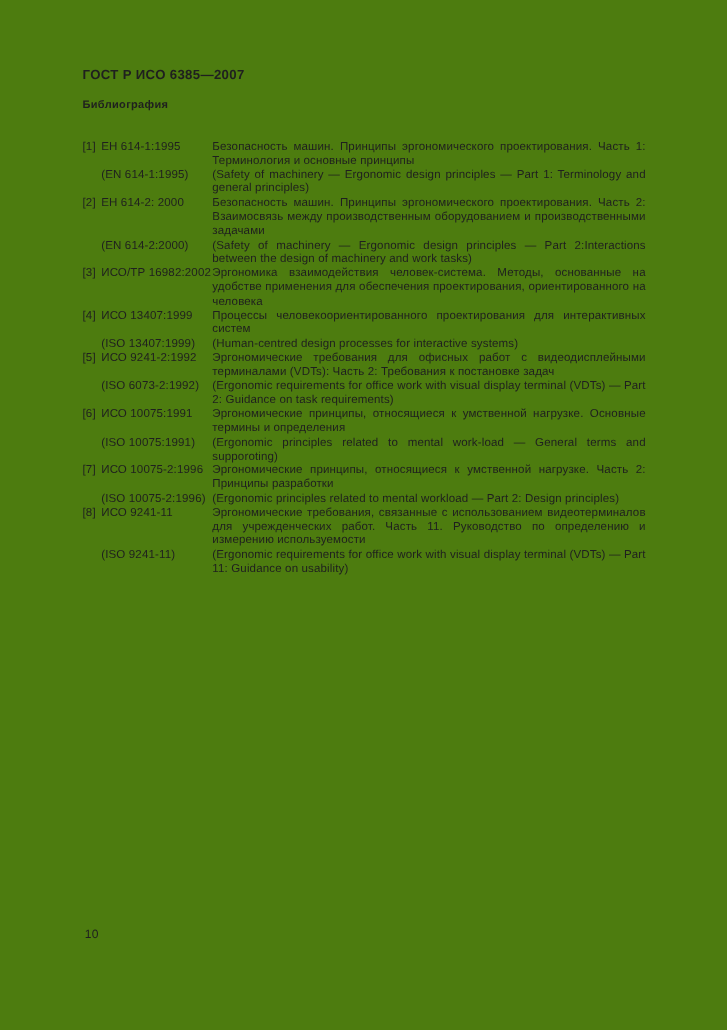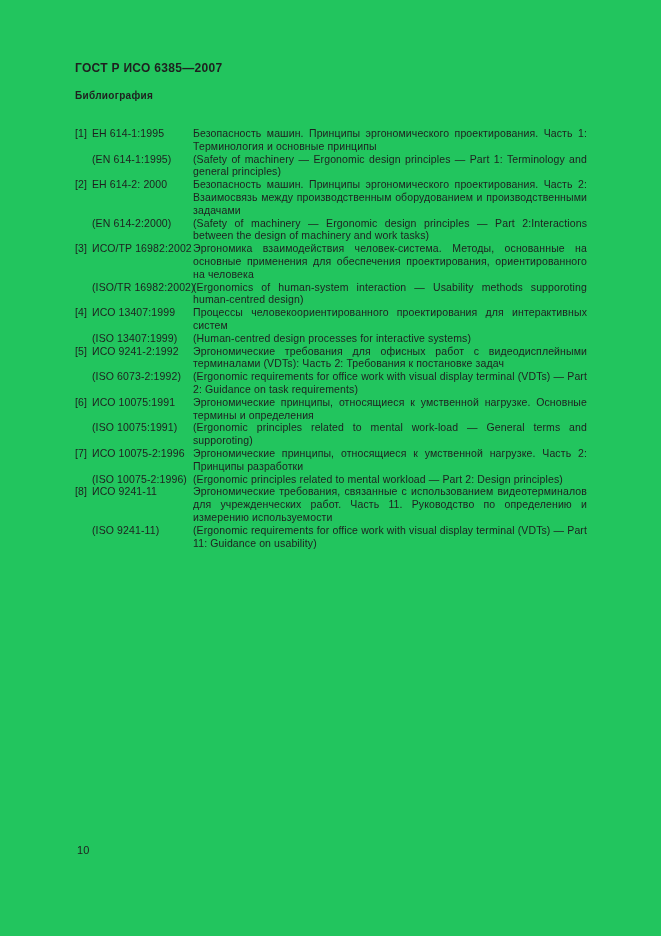--- a/index.html
+++ b/index.html
@@ -4,21 +4,21 @@
 <style>
   html, body {
     margin: 0;
     padding: 0;
     background: #ffffff;
   }
   .page {
     position: relative;
     width: 661px;
     height: 936px;
-    background: #22c55e;
+    background: #4d7c0f;
     font-family: "Liberation Sans", sans-serif;
     color: #1f1f1f;
     overflow: hidden;
   }
   .doc-header {
     position: absolute;
     left: 75px;
     top: 61px;
     font-size: 12px;
     font-weight: bold;
@@ -98,26 +98,21 @@
     <div class="bib-text">Безопасность машин. Принципы эргономического проектирования. Часть 2:  Взаимос­вязь между производственным оборудованием и производственными задачами</div>
   </div>
       <div class="bib-row">
     <span class="bib-num"></span>
     <span class="bib-code">(EN 614-2:2000)</span>
     <div class="bib-text">(Safety of machinery — Ergonomic design principles — Part 2:Interactions between the design of machinery and work tasks)</div>
   </div>
       <div class="bib-row">
     <span class="bib-num">[3]</span>
     <span class="bib-code">ИСО/ТР 16982:2002</span>
-    <div class="bib-text">Эргономика взаимодействия человек-система. Методы, основанные на основные приме­нения для обеспечения проектирования, ориентированного на человека</div>
-  </div>
-      <div class="bib-row">
-    <span class="bib-num"></span>
-    <span class="bib-code">(ISO/TR 16982:2002)</span>
-    <div class="bib-text">(Ergonomics of human-system interaction — Usability methods supporoting human-centred design)</div>
+    <div class="bib-text">Эргономика взаимодействия человек-система. Методы, основанные на удобстве приме­нения для обеспечения проектирования, ориентированного на человека</div>
   </div>
       <div class="bib-row">
     <span class="bib-num">[4]</span>
     <span class="bib-code">ИСО 13407:1999</span>
     <div class="bib-text">Процессы человекоориентированного проектирования для интерактивных систем</div>
   </div>
       <div class="bib-row">
     <span class="bib-num"></span>
     <span class="bib-code">(ISO 13407:1999)</span>
     <div class="bib-text">(Human-centred design processes for interactive systems)</div>

